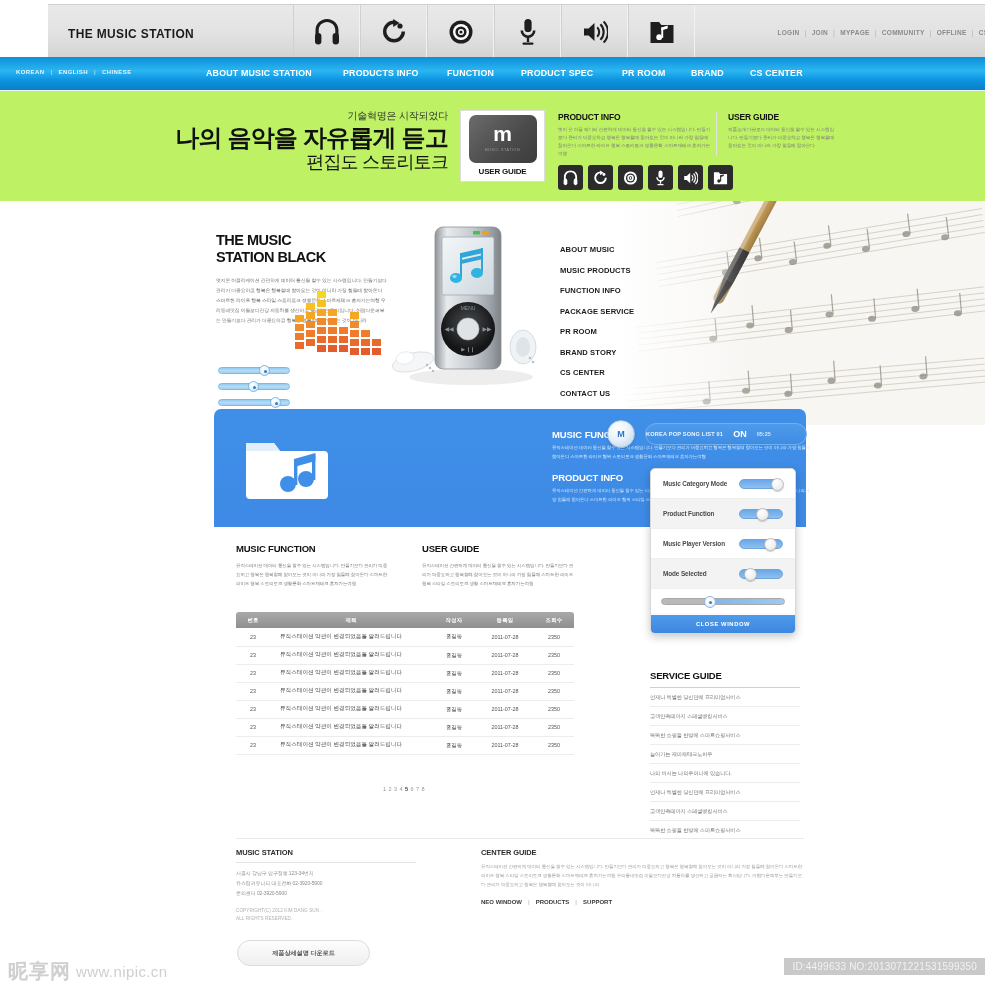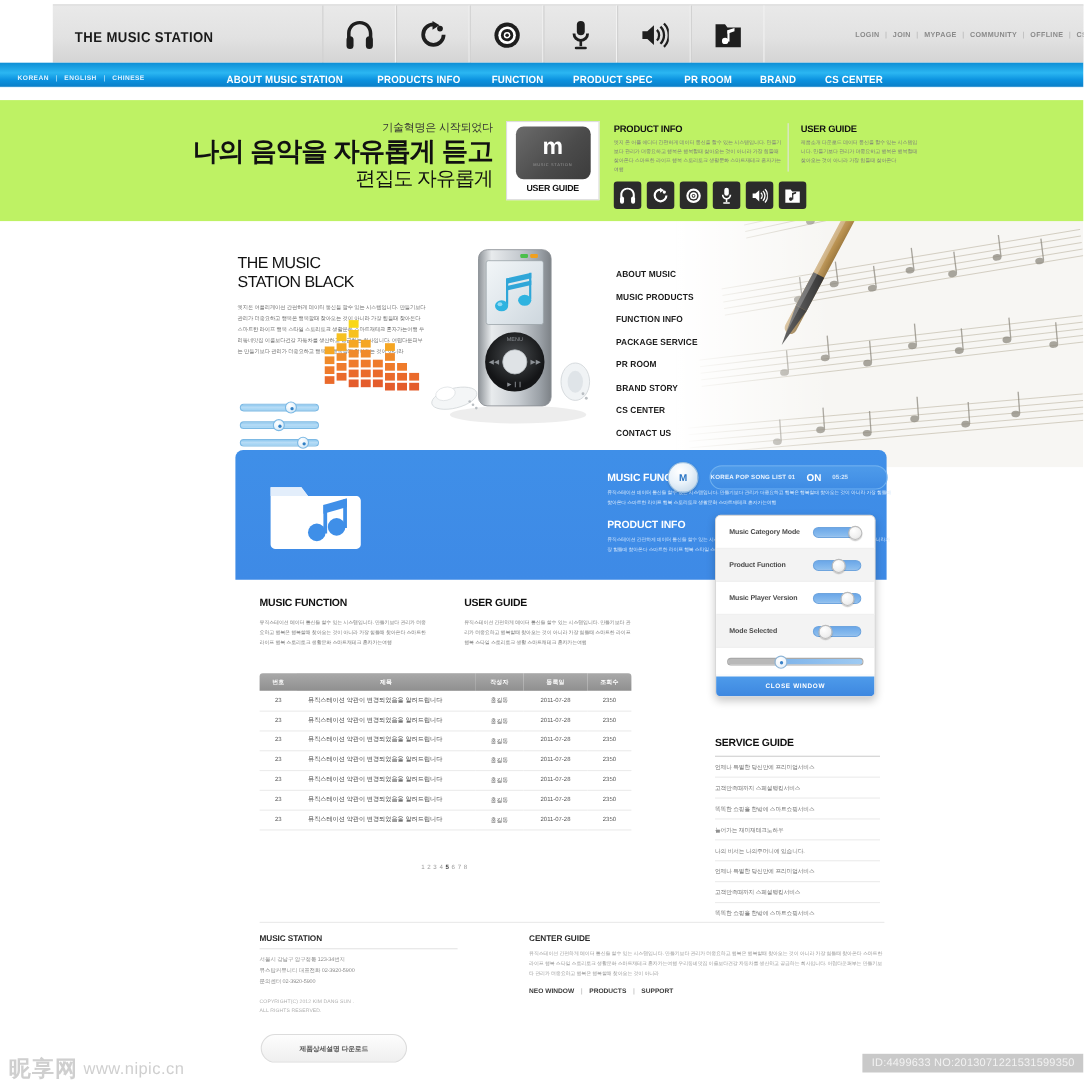--- a/index.html
+++ b/index.html
@@ -34,21 +34,21 @@
   .utility {
     position:absolute; right:14px; top:24px;
     font-size:6.5px; letter-spacing:.3px; color:#8a8a8a; font-weight:bold;
     display:flex; align-items:center; gap:5px;
   }
   .utility .sep { color:#c0c0c0; }
   .utility a { color:#8a8a8a; text-decoration:none; white-space:nowrap; }
 
   
   .bluenav {
-    position:absolute; left:0; top:57px; width:985px; height:23px;
+    position:absolute; left:0; top:57px; width:985px; height:34px;
     background: linear-gradient(to bottom, #0e8fd6 0%, #2bb6f2 42%, #0c93e0 70%, #0a7fc8 100%);
     border-bottom:1px solid #e8f6ff;
   }
   .lang {
     position:absolute; left:16px; top:12px; display:flex; gap:6px; align-items:center;
     font-size:6px; color:#e2f4ff; font-weight:bold; letter-spacing:.4px;
   }
   .lang .sep { color:#9fd8f5; }
   .mainnav {
     position:absolute; left:206px; top:10px; display:flex; gap:0;
@@ -101,21 +101,21 @@
     width:25px; height:25px; border-radius:3px; background:#2b2b2b;
     display:flex; align-items:center; justify-content:center;
   }
 
   
   .sheet {
     position:absolute; right:0; top:95px; width:370px; height:330px;
     overflow:hidden; pointer-events:none;
   }
   .mid-left { position:absolute; left:216px; top:30px; width:170px; }
-  .mid-left h2 { font-size:14.5px; font-weight:normal; color:#111; line-height:1.18; letter-spacing:-.5px;}
+  .mid-left h2 { font-size:14.5px; font-weight:bold; color:#111; line-height:1.18; letter-spacing:-.5px;}
   .mid-left p { margin-top:10px; font-size:4.8px; line-height:2.05; color:#6f6f6f; letter-spacing:-.1px;}
   .sliders { position:absolute; left:216px; top:165px; width:80px; }
   .slider-row { width:72px; height:9px; margin-bottom:7px; position:relative; }
   .slider-track {
     position:absolute; left:0; top:1px; width:72px; height:7px; border-radius:4px;
     background: linear-gradient(to bottom,#8fc9ef 0%,#b7dcf6 45%,#9ed2f3 100%);
     border:1px solid #7cb9e4;
   }
   .slider-knob {
     position:absolute; top:-1px; width:11px; height:11px; border-radius:50%;
@@ -497,21 +497,21 @@
         <rect x="0" y="0" width="4" height="210" fill="#ffffff" opacity=".25"></rect>
       </g>
       <rect x="0" y="0" width="370" height="330" fill="url(#fade)"></rect>
     </svg>
   </div>
 
   <div class="hero">
     <div class="hero-lines">
       <div class="hero-l1">기술혁명은 시작되었다</div>
       <div class="hero-l3">나의 음악을 자유롭게 듣고</div>
-      <div class="hero-l4">편집도 자유롭게</div>
+      <div class="hero-l4">편집도 스토리토크</div>
     </div>
   </div>
 
   <div class="guide-card">
     <div class="guide-tile">
       <div class="m">m</div>
       <div class="sub">MUSIC STATION</div>
     </div>
     <div class="cap">USER GUIDE</div>
   </div>

